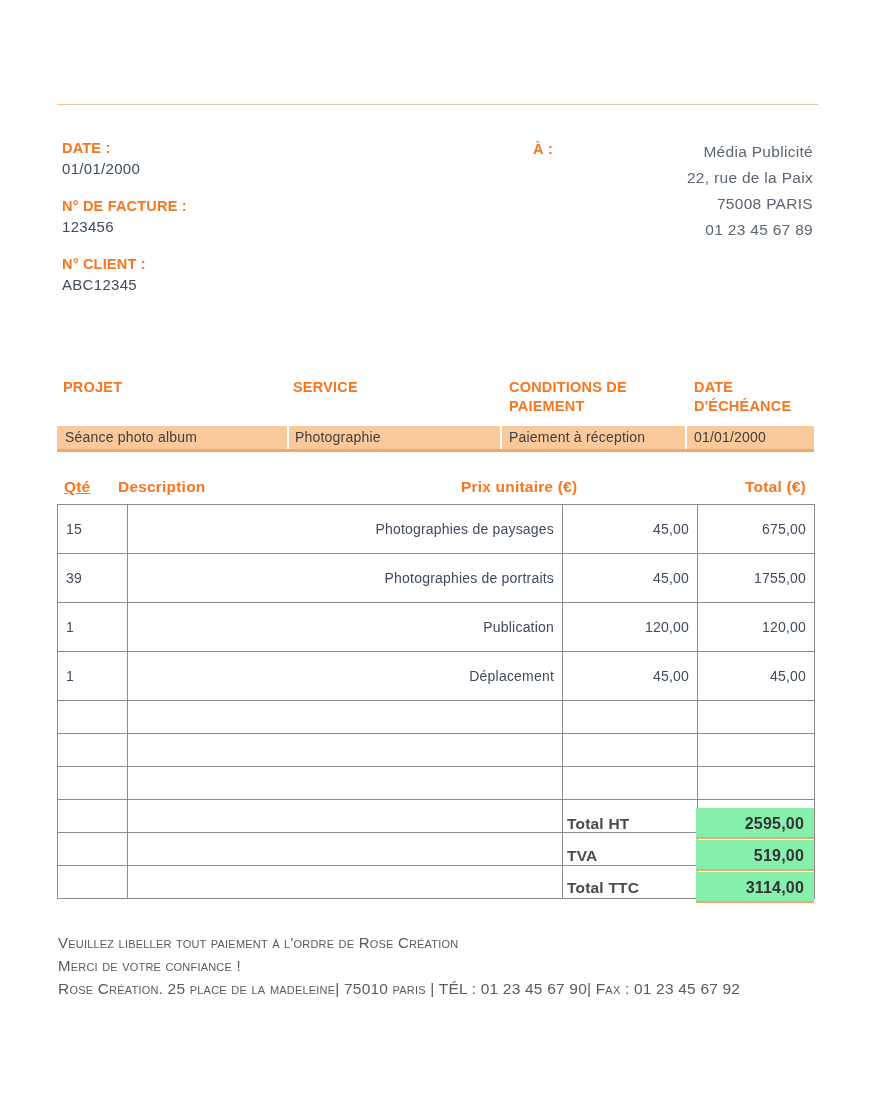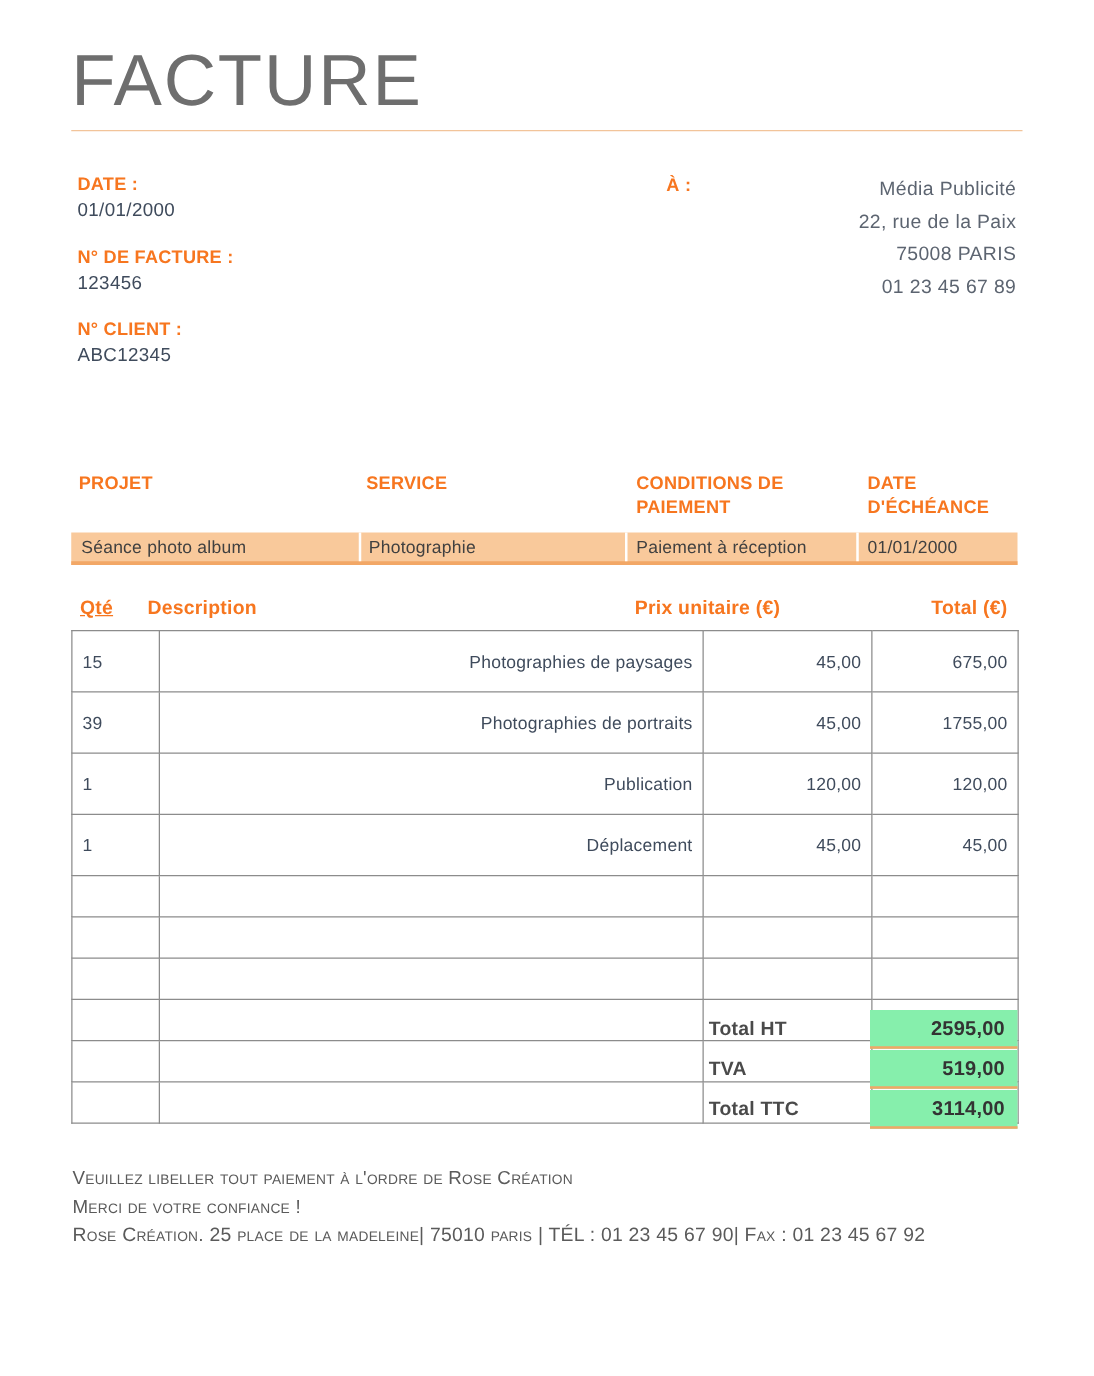--- a/index.html
+++ b/index.html
@@ -235,23 +235,20 @@
     color: #5a5a5a;
     letter-spacing: 0.2px;
   }
   .footer .f-addr { font-size: 15.5px; }
 </style>
 </head>
 <body>
 
 <div class="page">
 
-  <div class="title-wrap">
-    <h1 class="doc-title">FACTURE</h1>
-  </div>
   <div class="title-rule"></div>
 
   <div class="meta-left">
     <p class="meta-label">DATE :</p>
     <p class="meta-value">01/01/2000</p>
     <p class="meta-label">N° DE FACTURE :</p>
     <p class="meta-value">123456</p>
     <p class="meta-label">N° CLIENT :</p>
     <p class="meta-value">ABC12345</p>
   </div>
@@ -277,21 +274,21 @@
     <div class="cell" style="left:238px;">Photographie</div>
     <div class="band-div" style="left:443px;"></div>
     <div class="cell" style="left:452px;">Paiement à réception</div>
     <div class="band-div" style="left:628px;"></div>
     <div class="cell" style="left:637px;">01/01/2000</div>
   </div>
 
   <div class="items-head">
     <div class="th" style="left:7px;text-decoration:underline;">Qté</div>
     <div class="th" style="left:61px;">Description</div>
-    <div class="th" style="left:380px; width:258px; text-align:center;">Prix unitaire (€)</div>
+    <div class="th" style="left:404px; width:258px; text-align:left;">Prix unitaire (€)</div>
     <div class="th" style="left:540px; width:209px; text-align:right;">Total (€)</div>
   </div>
 
   <table class="items-table">
     <tbody>
         <tr>
           <td class="c-qte">15</td>
           <td class="c-desc">Photographies de paysages</td>
           <td class="c-price">45,00</td>
           <td class="c-total">675,00</td>

